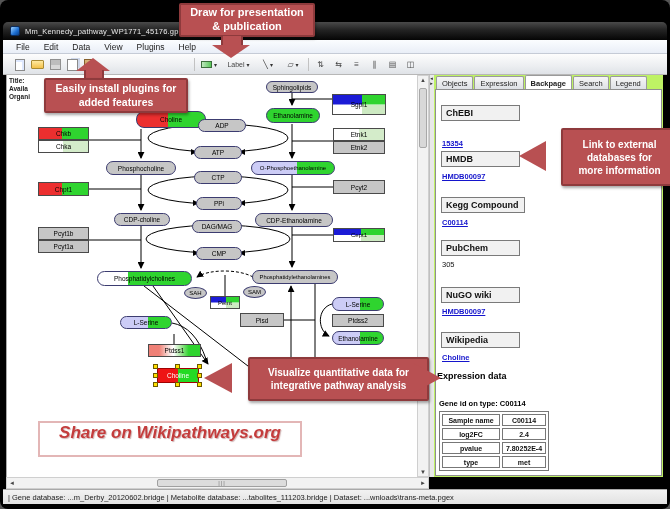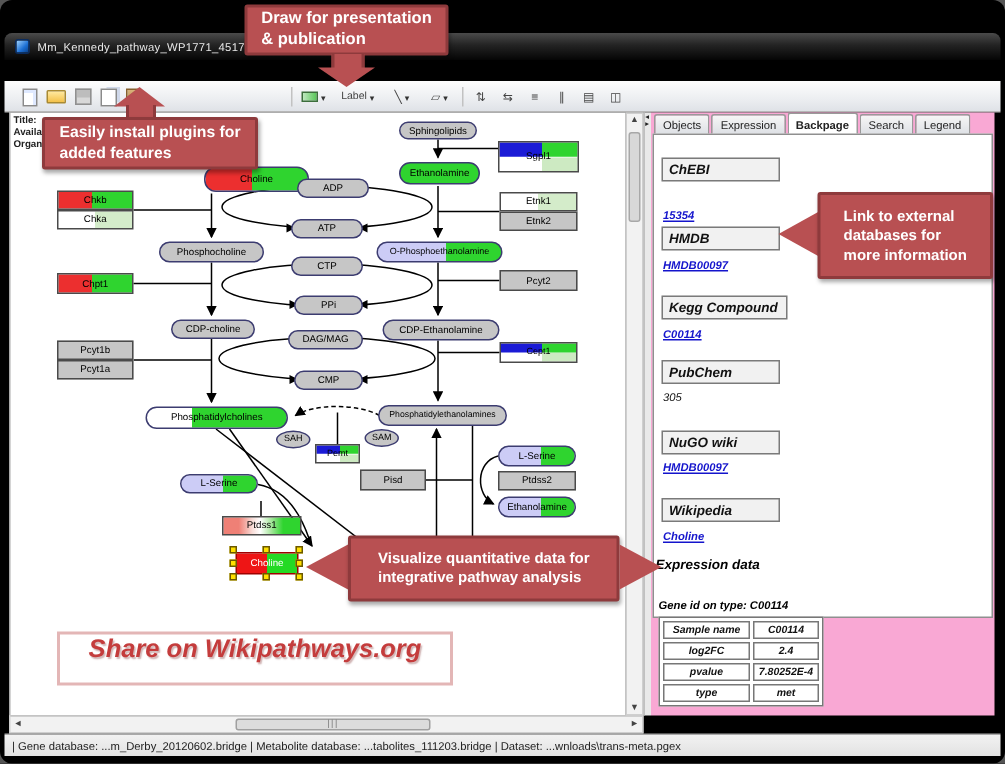--- a/index.html
+++ b/index.html
@@ -44,26 +44,26 @@
   .splitter{position:absolute;left:429px;top:75px;width:5px;height:402px;background:#e9e9e9;border-left:1px solid #c0c0c0;}
   .split-arrows{position:absolute;left:429px;top:76px;font-size:5px;color:#222;line-height:5px;width:5px;text-align:center;}
   .hscroll{position:absolute;left:6px;top:477px;width:423px;height:12px;background:#f2f2f2;border:1px solid #cfcfcf;}
   .hscroll .thumb{position:absolute;left:150px;top:1px;width:130px;height:8px;background:#dcdcdc;border:1px solid #a0a0a0;border-radius:2px;
     display:flex;align-items:center;justify-content:center;font-size:6px;color:#777;letter-spacing:1px;}
   .hscroll .arrow{position:absolute;top:1px;width:10px;height:8px;font-size:6px;color:#444;display:flex;align-items:center;justify-content:center;}
   .statusbar{position:absolute;left:3px;top:489px;width:664px;height:15px;background:linear-gradient(#f2f2f2,#e2e2e2);
     border-top:1px solid #a9a9a9;display:flex;align-items:center;padding-left:5px;font-size:7.5px;color:#222;}
 
   
-  .panel{position:absolute;left:434px;top:75px;width:229px;height:402px;background:#f9a8d4;}
+  .panel{position:absolute;left:434px;top:75px;width:229px;height:402px;background:#bef264;}
   .tabs{position:absolute;left:2px;top:1px;display:flex;}
   .tab{font-size:7.5px;color:#222;padding:2px 5px 2px;background:linear-gradient(#f6f6f6,#dcdfe4);
     border:1px solid #9a9a9a;border-bottom:none;border-radius:2px 2px 0 0;margin-right:1px;}
   .tab.active{background:#fff;font-weight:bold;padding-top:3px;margin-top:-1px;text-align:right;}
-  .panel-content{position:absolute;left:1px;top:14px;width:227px;height:323px;background:#fff;border:1px solid #8f8f8f;font-style:italic;}
+  .panel-content{position:absolute;left:1px;top:14px;width:227px;height:387px;background:#fff;border:1px solid #8f8f8f;}
   .bp-header{position:absolute;width:79px;height:16px;background:#f1f1f1;border:1px solid #7a7a7a;
     font-size:9px;font-weight:bold;color:#111;padding:2px 0 0 4px;}
   .bp-link{position:absolute;font-size:7.5px;font-weight:bold;color:#1414cc;text-decoration:underline;}
   .bp-plain{position:absolute;font-size:7.5px;color:#111;}
   .bp-bold{position:absolute;font-weight:bold;color:#000;}
   .exp-table{position:absolute;left:3px;top:321px;border:1px solid #777;border-collapse:separate;border-spacing:2px;background:#fff;}
   .exp-table td{border:1px solid #777;font-size:7px;font-weight:bold;color:#111;text-align:center;height:12px;}
   .exp-table td:first-child{width:58px;}
   .exp-table td:last-child{width:44px;}
 
@@ -81,38 +81,46 @@
   .f-whitepale{background:linear-gradient(90deg,#ffffff 0 50%,#d4ecca 50%);}
   .f-bluegreen2{background-image:linear-gradient(90deg,#1b1bd6 0 55%,#2fd42f 55%),linear-gradient(90deg,#ffffff 0 55%,#cdeac2 55%);
     background-size:100% 50%;background-position:top,bottom;background-repeat:no-repeat;}
   .f-ptdss1{background:linear-gradient(90deg,#ef8076 0 20%,#f8ddd8 38%,#ffffff 48%,#a8e79e 62%,#2fd42f 78%);}
   .f-selected{background:linear-gradient(90deg,#ee1515 0 50%,#24da24 50%);border:1px solid #a00000;}
   .handle{position:absolute;width:5px;height:5px;background:#ffe000;border:1px solid #6b5800;z-index:5;}
   .canvas-info{position:absolute;left:2px;top:2px;font-size:6.5px;font-weight:bold;color:#222;line-height:8px;}
 
   
   .banner{position:absolute;background:#b85052;border:2px solid #8e3a3c;border-radius:2px;
-    color:#fff;font-weight:bold;text-align:left;display:flex;align-items:center;justify-content:center;
-    white-space:pre-line;z-index:20;box-shadow:1px 2px 3px rgba(0,0,0,.35);}
+    color:#fff;font-weight:bold;text-align:center;display:flex;align-items:center;justify-content:center;
+    white-space:pre-line;z-index:20;box-shadow:1px 2px 3px rgba(0,0,0,.35);margin-left:16px;}
   .btri{position:absolute;width:0;height:0;z-index:20;}
   .bstem{position:absolute;background:#b85052;border-left:2px solid #8e3a3c;border-right:2px solid #8e3a3c;z-index:20;}
   .share-box{position:absolute;left:38px;top:421px;width:264px;height:36px;background:#fff;
     border:2px solid #e3b6b6;display:flex;align-items:flex-start;justify-content:center;z-index:4;}
   .share-text{font-size:17px;font-weight:bold;font-style:italic;color:#c43c3c;text-shadow:1px 1px 1px rgba(120,40,40,.35);}
 </style>
 </head>
 <body>
 
 <div id="stage">
 
   <div class="titlebar">
     <span class="app-icon"></span>
     <span class="title-text">Mm_Kennedy_pathway_WP1771_45176.gp</span>
   </div>
 
+  <div class="menubar">
+    <span class="menu-item">File</span>
+    <span class="menu-item">Edit</span>
+    <span class="menu-item">Data</span>
+    <span class="menu-item">View</span>
+    <span class="menu-item">Plugins</span>
+    <span class="menu-item">Help</span>
+  </div>
 
   <div class="toolbar">
     <div class="tbtn" style="left:9px;width:16px;">
         <span class="ic-new"></span>
       </div>
     <div class="tbtn" style="left:26px;width:17px;">
         <span class="ic-open"></span>
       </div>
     <div class="tbtn" style="left:44px;width:16px;">
         <span class="ic-save"></span>

